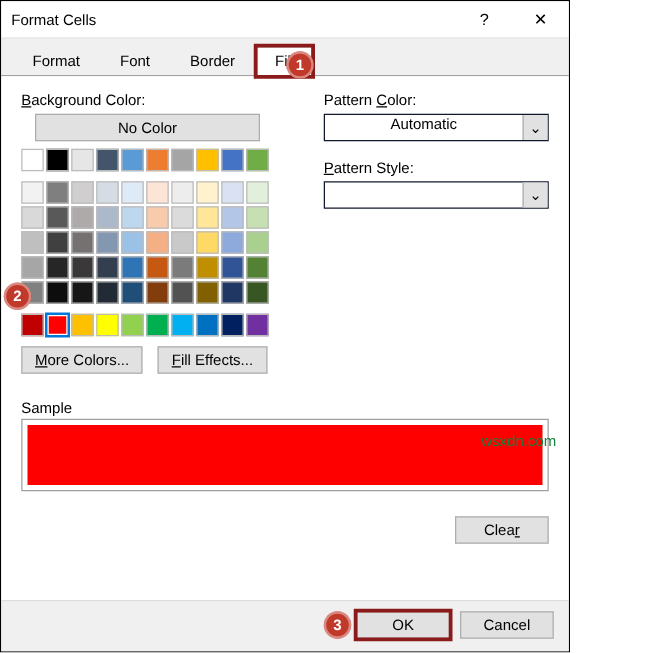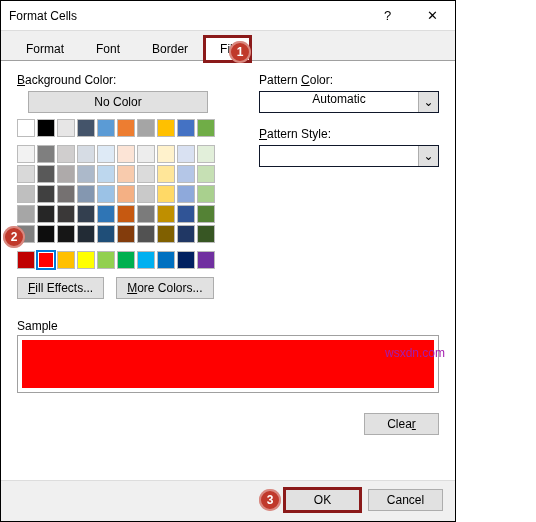--- a/index.html
+++ b/index.html
@@ -168,21 +168,21 @@
       display: flex; align-items: center; justify-content: center;
       font-size: 12px;
       font-weight: bold;
       box-shadow: 0 0 0 2px rgba(255,255,255,0.4) inset;
       z-index: 10;
     }
     .underline-letter { text-decoration: underline; }
     .watermark {
       position: absolute;
       right: 10px; bottom: 120px;
-      color: #a21caf; font-size: 12px;
+      color: #15803d; font-size: 12px;
     }
   </style>
 </head>
 <body>
 
 <div class="dialog">
 
   <div class="titlebar">
     <span class="titlebar-title">Format Cells</span>
     <div class="tb-btn">?</div>
@@ -274,22 +274,22 @@
             <div class="swatch" style="background: rgb(255, 192, 0);"></div>
             <div class="swatch" style="background: rgb(255, 255, 0);"></div>
             <div class="swatch" style="background: rgb(146, 208, 80);"></div>
             <div class="swatch" style="background: rgb(0, 176, 80);"></div>
             <div class="swatch" style="background: rgb(0, 176, 240);"></div>
             <div class="swatch" style="background: rgb(0, 112, 192);"></div>
             <div class="swatch" style="background: rgb(0, 32, 96);"></div>
             <div class="swatch" style="background: rgb(112, 48, 160);"></div>
           </div>
         <div class="btn-row">
+          <button class="btn"><span class="underline-letter">M</span>ore Colors...</button>
           <button class="btn"><span class="underline-letter">F</span>ill Effects...</button>
-          <button class="btn"><span class="underline-letter">M</span>ore Colors...</button>
         </div>
       </div>
       <div class="right-col">
         <div class="label">Pattern <span class="underline-letter">C</span>olor:</div>
         <div class="dropdown">
           <span class="dropdown-text">Automatic</span>
           <span class="dropdown-arrow">⌄</span>
         </div>
         <div class="section-spacer"></div>
         <div class="label"><span class="underline-letter">P</span>attern Style:</div>

